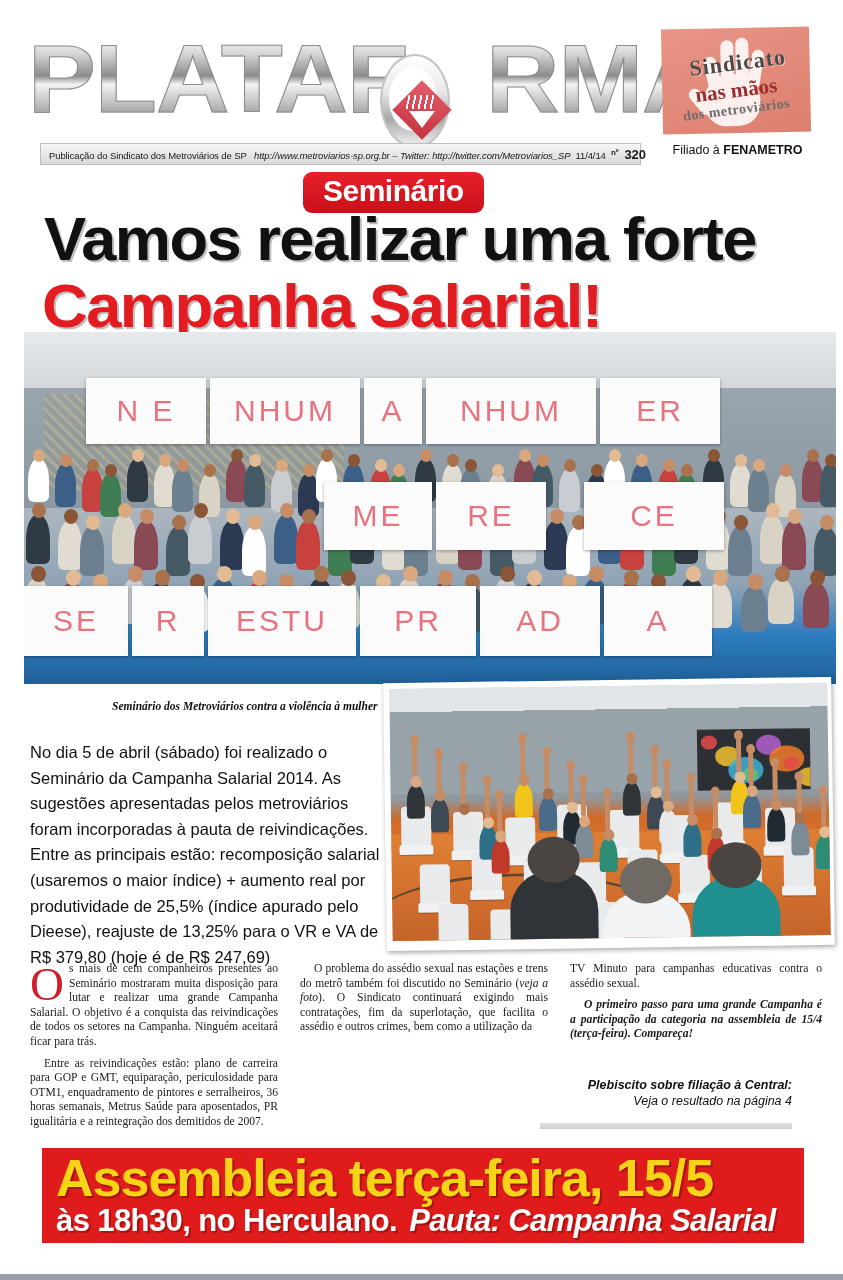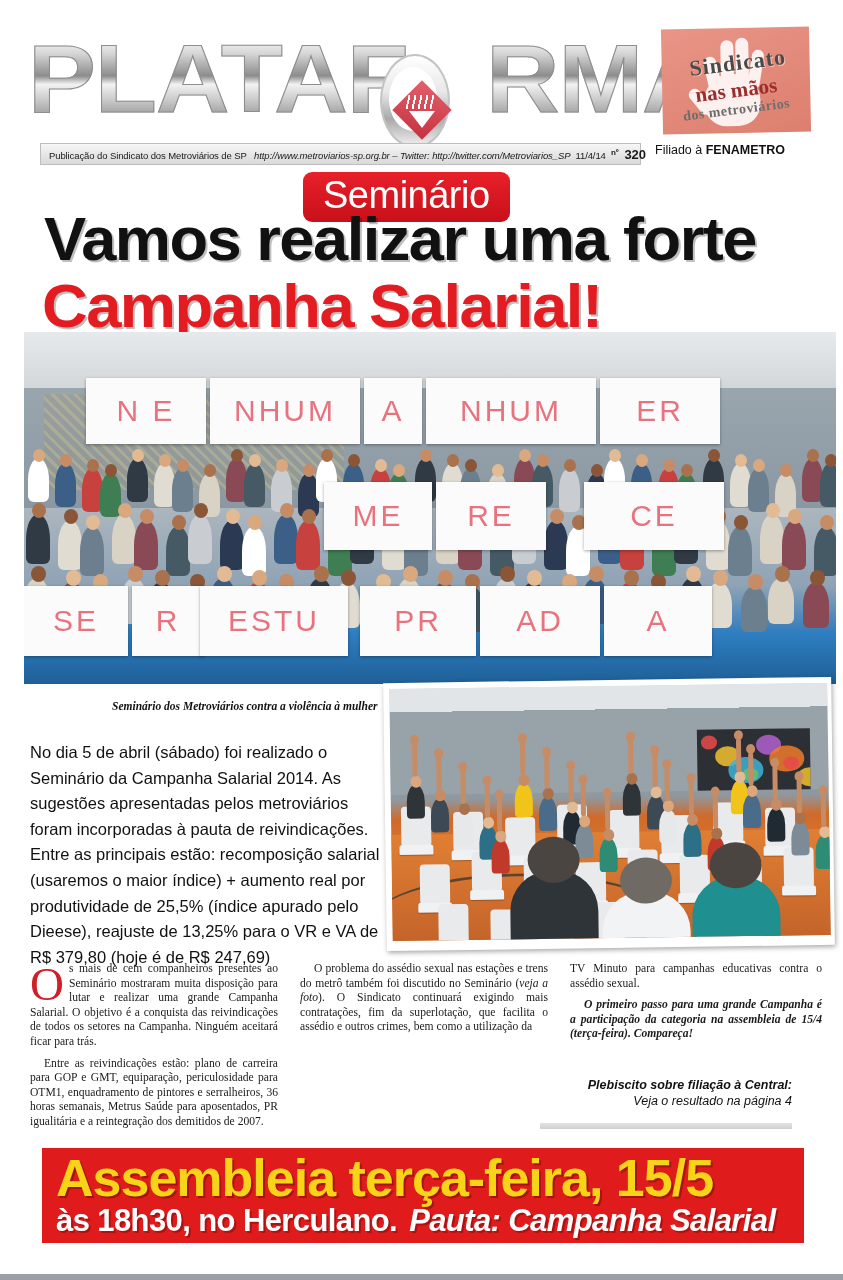--- a/index.html
+++ b/index.html
@@ -92,33 +92,33 @@
     font-family:"Liberation Serif", serif;
     transform:rotate(-6deg);
   }
   .ul-t3{
     position:absolute;left:6px;top:74px;width:136px;text-align:center;
     font-size:14px;font-weight:bold;color:#6d6d6d;
     font-family:"Liberation Serif", serif;
     transform:rotate(-6deg);letter-spacing:.5px;
   }
   .filiado{
-    position:absolute;left:655px;top:143px;width:165px;text-align:left;
+    position:absolute;left:655px;top:143px;width:165px;text-align:center;
     font-size:12.5px;color:#111;
   }
   .filiado b{font-weight:bold;}
 
   
   .badge{
     position:absolute;left:303px;top:172px;
     background:linear-gradient(180deg,#e8202a,#c8101a);
     border-radius:9px;padding:2px 20px 5px 20px;
   }
   .badge span{
-    color:#fff;font-size:38px;font-weight:normal;letter-spacing:-0.5px;
+    color:#fff;font-size:30px;font-weight:bold;letter-spacing:-0.5px;
     font-family:"Liberation Sans", sans-serif;
     margin-top:22px;
   }
 
   
   .head1{
     position:absolute;left:44px;top:208px;width:790px;
     font-size:62px;font-weight:bold;color:#111;line-height:62px;
     letter-spacing:-1.5px;white-space:nowrap;
     text-shadow:2px 2px 0 rgba(0,0,0,.25);
@@ -486,21 +486,21 @@
         <div class="sign" style="left:62px;top:46px;width:120px;height:66px;">N E</div>
         <div class="sign" style="left:186px;top:46px;width:150px;height:66px;">NHUM</div>
         <div class="sign" style="left:340px;top:46px;width:58px;height:66px;">A</div>
         <div class="sign" style="left:402px;top:46px;width:170px;height:66px;">NHUM</div>
         <div class="sign" style="left:576px;top:46px;width:120px;height:66px;">ER</div>
         <div class="sign" style="left:300px;top:150px;width:108px;height:68px;">ME</div>
         <div class="sign" style="left:412px;top:150px;width:110px;height:68px;">RE</div>
         <div class="sign" style="left:560px;top:150px;width:140px;height:68px;">CE</div>
         <div class="sign" style="left:0px;top:254px;width:104px;height:70px;">SE</div>
         <div class="sign" style="left:108px;top:254px;width:72px;height:70px;">R</div>
-        <div class="sign" style="left:176px;top:254px;width:148px;height:70px;">ESTU</div>
+        <div class="sign" style="left:184px;top:254px;width:148px;height:70px;">ESTU</div>
         <div class="sign" style="left:336px;top:254px;width:116px;height:70px;">PR</div>
         <div class="sign" style="left:456px;top:254px;width:120px;height:70px;">AD</div>
         <div class="sign" style="left:580px;top:254px;width:108px;height:70px;">A</div>
       </div>
   </div>
 
   <div class="caption">Seminário dos Metroviários contra a violência à mulher</div>
   <div class="photocredit">Fotos: Herculano Feição/Sindicato</div>
 
   <div class="inset">

